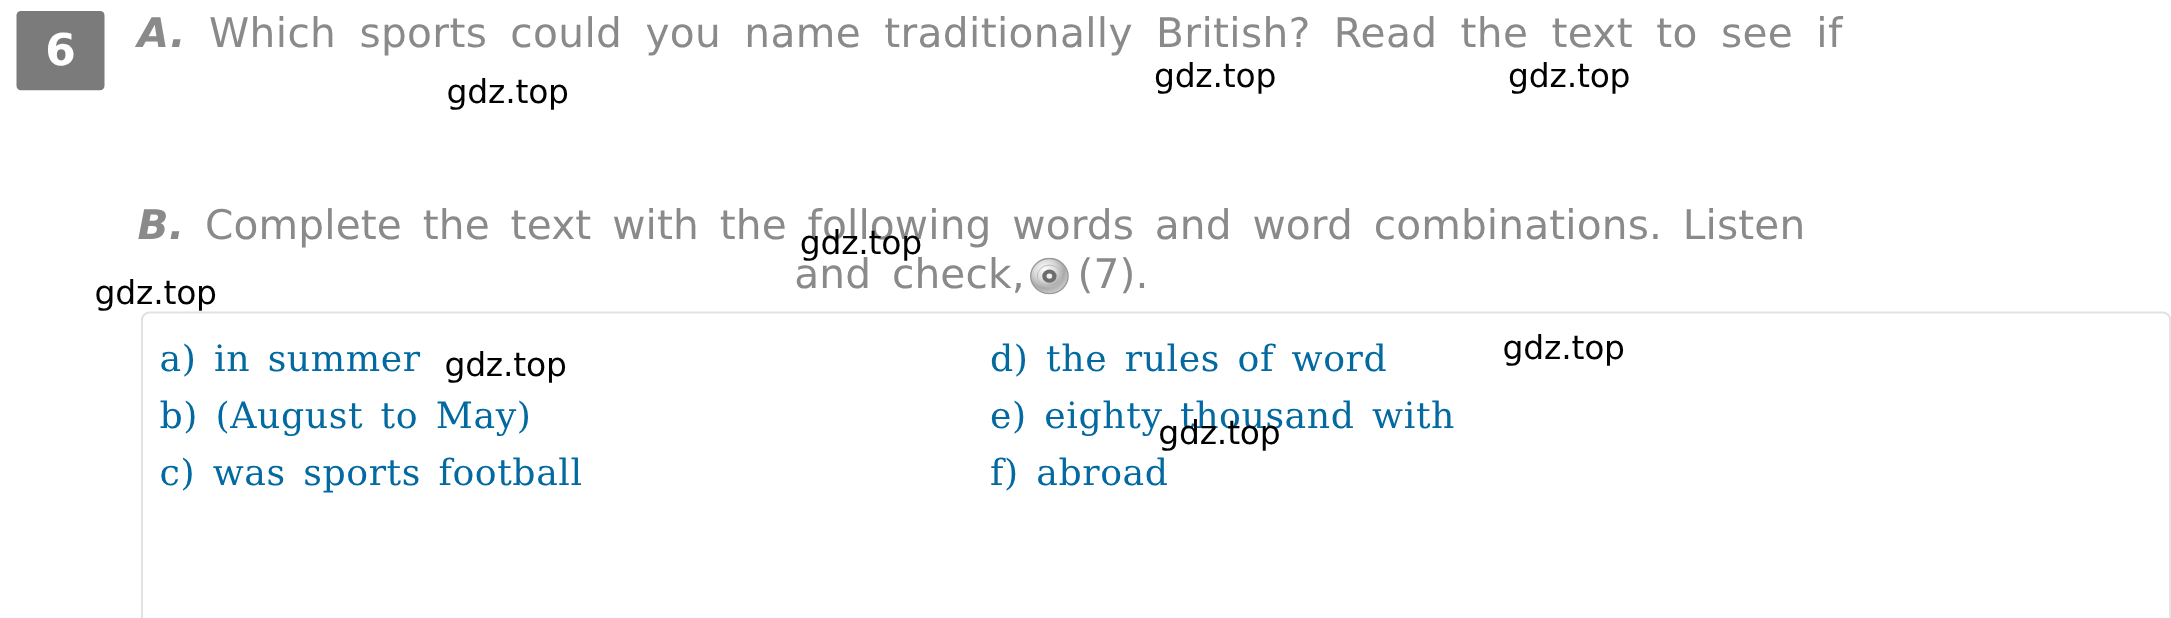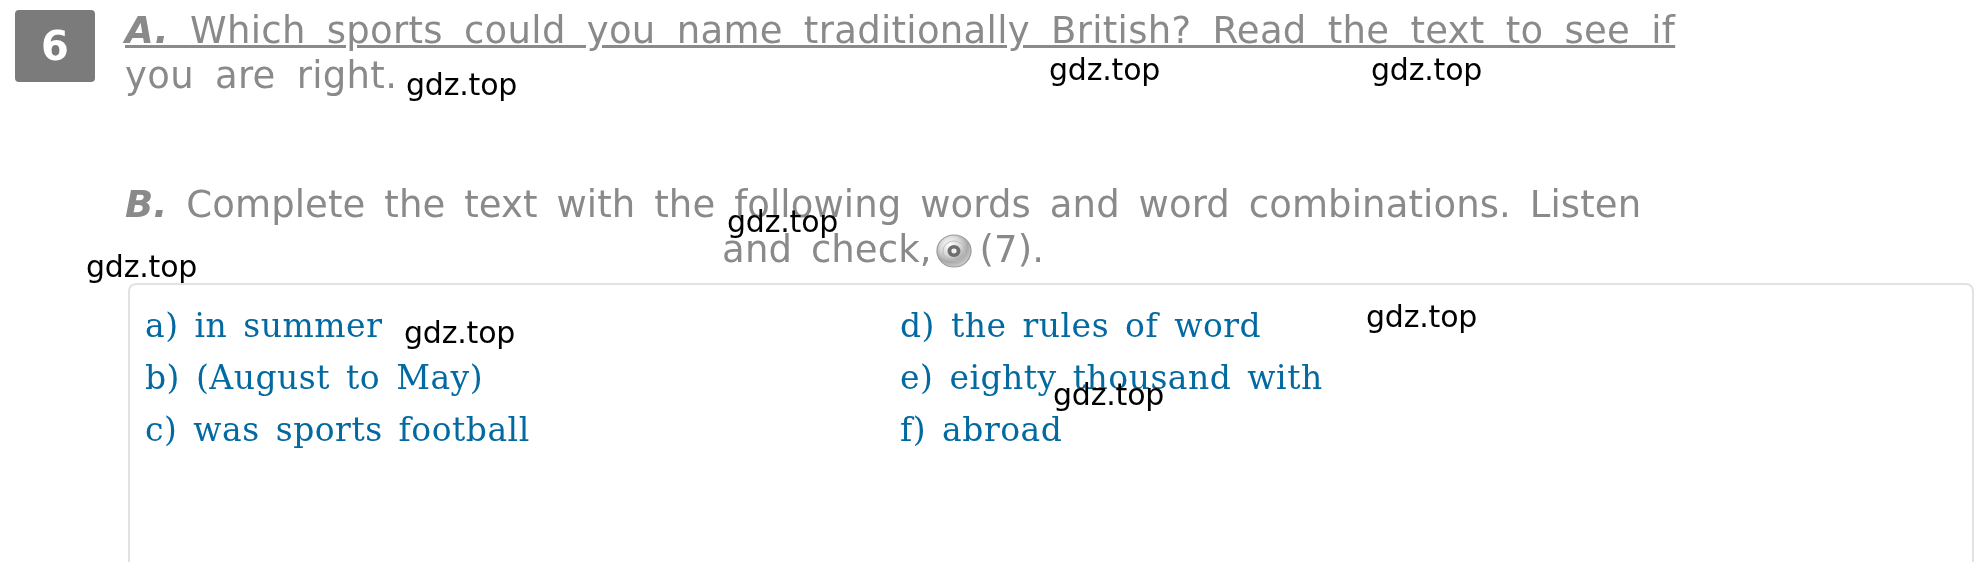--- a/index.html
+++ b/index.html
@@ -35,21 +35,21 @@
     font-size:37px;
     line-height:45px;
     white-space:nowrap;
   }
   .task .marker{
     font-weight:bold;
     font-style:italic;
     color:#8a8a8a;
   }
   #taskA{top:8px;}
-  #taskA .l1{letter-spacing:0.3px;word-spacing:9px;text-decoration:underline;}
+  #taskA .l1{letter-spacing:0.3px;word-spacing:9px;}
   #taskA .l2{letter-spacing:0.3px;word-spacing:9px;display:block;}
   #taskB{top:182px;}
   #taskB .l1{letter-spacing:0.1px;word-spacing:7px;}
   #taskB .l2{letter-spacing:0.1px;word-spacing:7px;display:block;text-align:center;}
 
   
   .cd-icon{
     display:inline-block;
     vertical-align:-6px;
     width:40px;height:34px;
@@ -97,21 +97,20 @@
 
 <div id="page">
 
   <div class="ex-badge">6</div>
 
   <div class="task" id="taskA">
     <span class="l1">
       <span class="marker">A.</span>
       <span>Which sports could you name traditionally British? Read the text to see if</span>
     </span>
-    <span class="l2">you are right.</span>
   </div>
 
   <div class="task" id="taskB">
     <span class="l1">
       <span class="marker">B.</span>
       <span>Complete the text with the following words and word combinations. Listen</span>
     </span>
     <span class="l2">
       <span>and check,</span><span class="cd-icon"><svg viewBox="0 0 40 34" width="40" height="34" aria-hidden="true">
           <defs>

